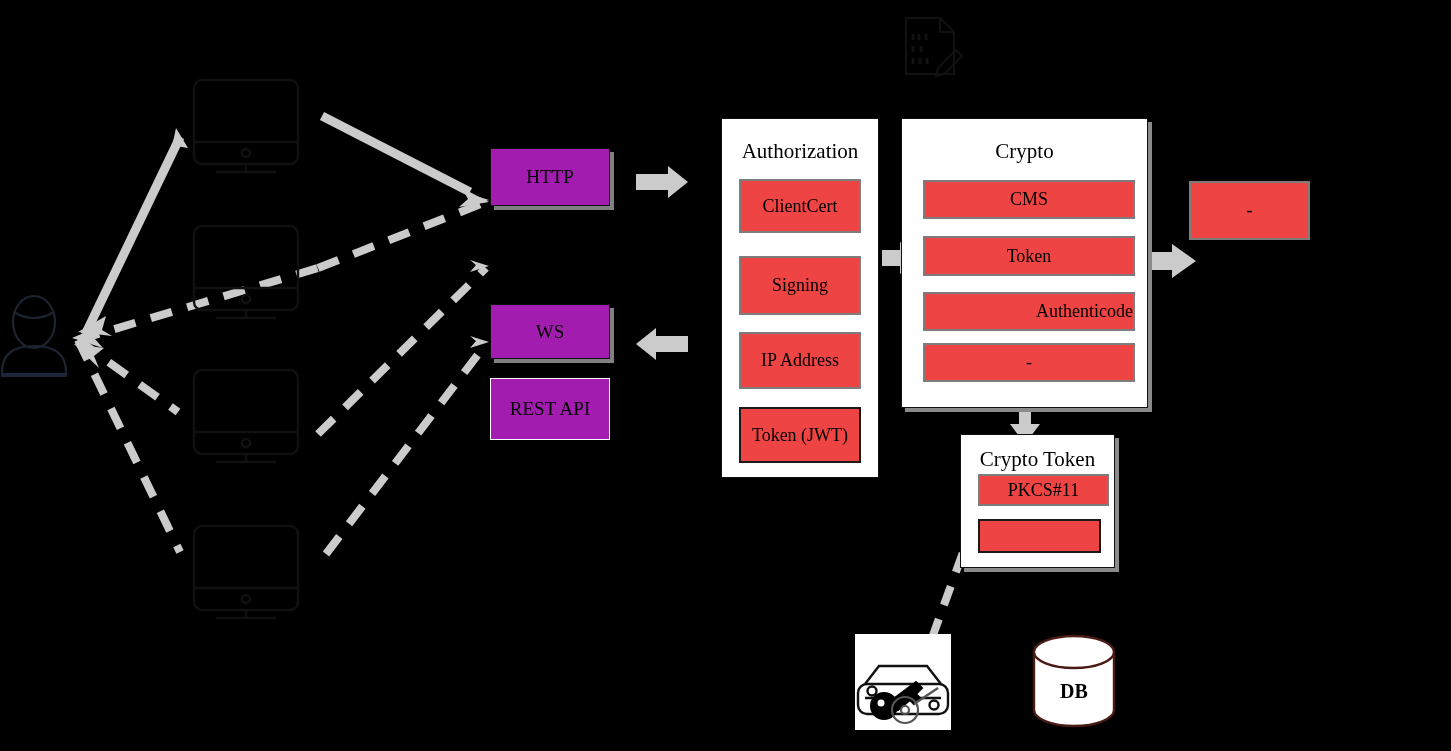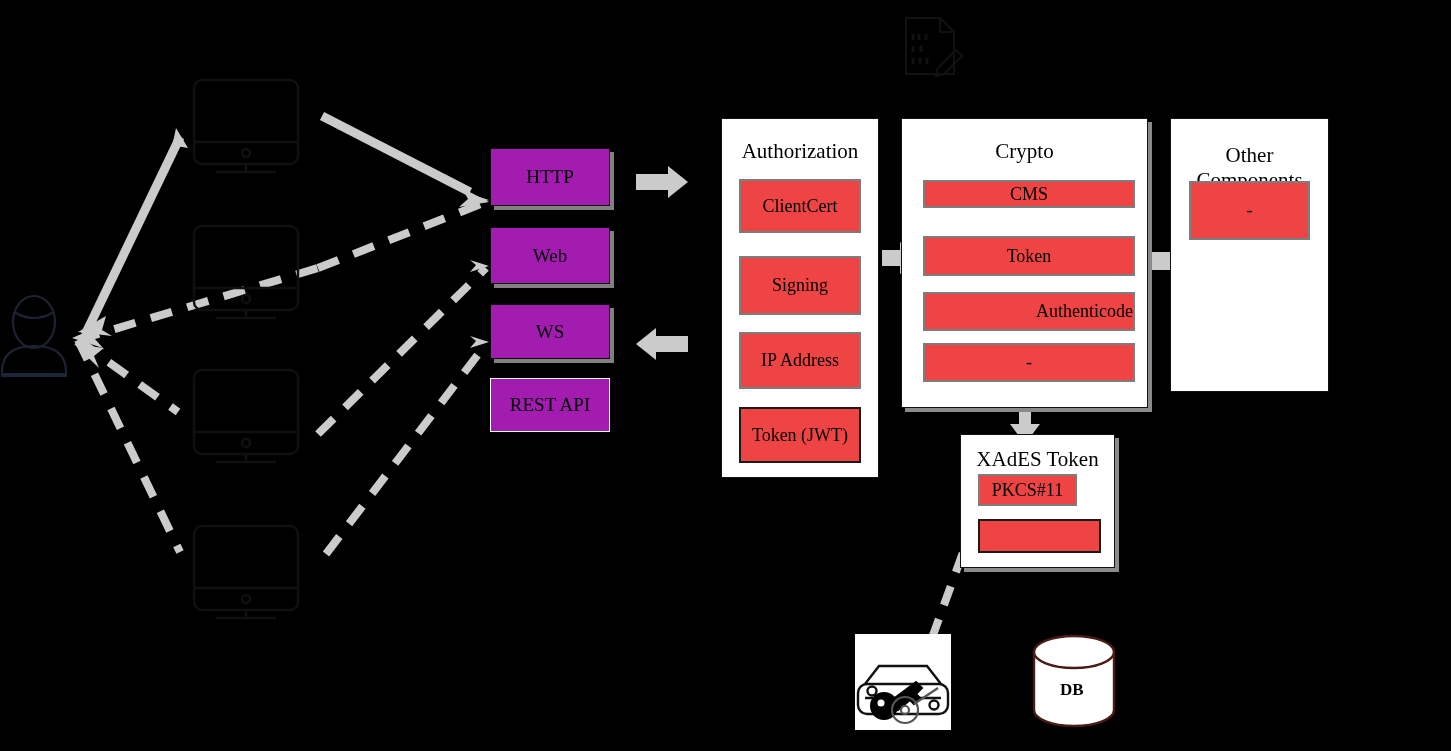--- a/index.html
+++ b/index.html
@@ -15,21 +15,21 @@
   .proto.flat{box-shadow:none;border:1px solid #ffffff;}
 
   .group{position:absolute;background:#fff;box-sizing:border-box;border:1px solid #111;}
   .group.shadow{box-shadow:4px 4px 0 #8a8a8a;}
   .group-title{position:absolute;left:0;right:0;text-align:center;font-size:21px;}
 
   .item{position:absolute;background:#ef4444;box-sizing:border-box;border:2px solid #7d7d7d;
         display:flex;align-items:center;justify-content:center;font-size:18px;text-align:center;}
   .item.dark{border:2px solid #1a1a1a;}
 
-  .dbtext{position:absolute;font-size:17px;font-weight:bold;}
+  .dbtext{position:absolute;font-size:20px;font-weight:bold;}
 </style>
 </head>
 <body>
 
 <div class="stage">
 
   <svg class="layer" viewBox="0 0 1451 751">
     <defs>
       <marker id="ah" markerWidth="9" markerHeight="9" refX="3.2" refY="4.5" orient="auto">
         <path d="M0,0 L9,4.5 L0,9 L2.6,4.5 Z" fill="#cbcbcb"></path>
@@ -172,27 +172,24 @@
 
     <g>
       <path d="M1034,652 L1034,710 a40,16 0 0 0 80,0 L1114,652 Z" fill="#fff" stroke="#4a1a14" stroke-width="2.4"></path>
       <ellipse cx="1074" cy="652" rx="40" ry="16" fill="#fff" stroke="#4a1a14" stroke-width="2.4"></ellipse>
     </g>
   </svg>
 
   <div class="box proto" style="left:490px;top:148px;width:120px;height:58px;">
     <span>HTTP</span>
   </div>
-  <div class="box proto" style="left:490px;top:227px;width:120px;height:57px;">
-    <span>Web</span>
-  </div>
   <div class="box proto" style="left:490px;top:304px;width:120px;height:55px;">
     <span>WS</span>
   </div>
-  <div class="box proto flat" style="left:490px;top:378px;width:120px;height:54px;justify-content:center;">
+  <div class="box proto flat" style="left:490px;top:378px;width:120px;height:62px;justify-content:center;">
     <span>REST API</span>
   </div>
 
   <div class="group" style="left:721px;top:118px;width:158px;height:360px;">
     <div class="group-title" style="top:20px;">Authorization</div>
   </div>
   <div class="item" style="left:739px;top:179px;width:122px;height:54px;">
     <span>ClientCert</span>
   </div>
   <div class="item" style="left:739px;top:256px;width:122px;height:59px;">
@@ -201,44 +198,41 @@
   <div class="item dark" style="left:739px;top:407px;width:122px;height:56px;">
     <span>Token (JWT)</span>
   </div>
   <div class="item" style="left:739px;top:332px;width:122px;height:57px;">
     <span>IP Address</span>
   </div>
 
   <div class="group shadow" style="left:901px;top:118px;width:247px;height:290px;">
     <div class="group-title" style="top:20px;">Crypto</div>
   </div>
-  <div class="item" style="left:923px;top:180px;width:212px;height:28px;">
+  <div class="item" style="left:923px;top:180px;width:212px;height:39px;">
     <span>CMS</span>
   </div>
   <div class="item" style="left:923px;top:236px;width:212px;height:40px;">
     <span>Token</span>
   </div>
   <div class="item" style="left:923px;top:292px;width:212px;height:39px;justify-content:flex-end;">
     <span>Authenticode</span>
   </div>
   <div class="item" style="left:923px;top:343px;width:212px;height:39px;">
     <span>-</span>
   </div>
 
-  <div class="group" style="left:1170px;top:118px;width:159px;height:274px;">
-    <div class="group-title" style="top:24px;">Other Components</div>
-  </div>
   <div class="item" style="left:1189px;top:181px;width:121px;height:59px;">
     <span>-</span>
   </div>
 
   <div class="group shadow" style="left:960px;top:434px;width:155px;height:134px;">
-    <div class="group-title" style="top:12px;">XAdES Token</div>
-  </div>
-  <div class="item" style="left:978px;top:474px;width:99px;height:32px;">
+    <div class="group-title" style="top:12px;">Crypto Token</div>
+  </div>
+  <div class="item" style="left:978px;top:474px;width:131px;height:32px;">
     <span>PKCS#11</span>
   </div>
   <div class="item dark" style="left:978px;top:519px;width:123px;height:34px;">
     <span></span>
   </div>
 
   <div class="dbtext" style="left:1060px;top:680px;">DB</div>
 
 </div>
 

